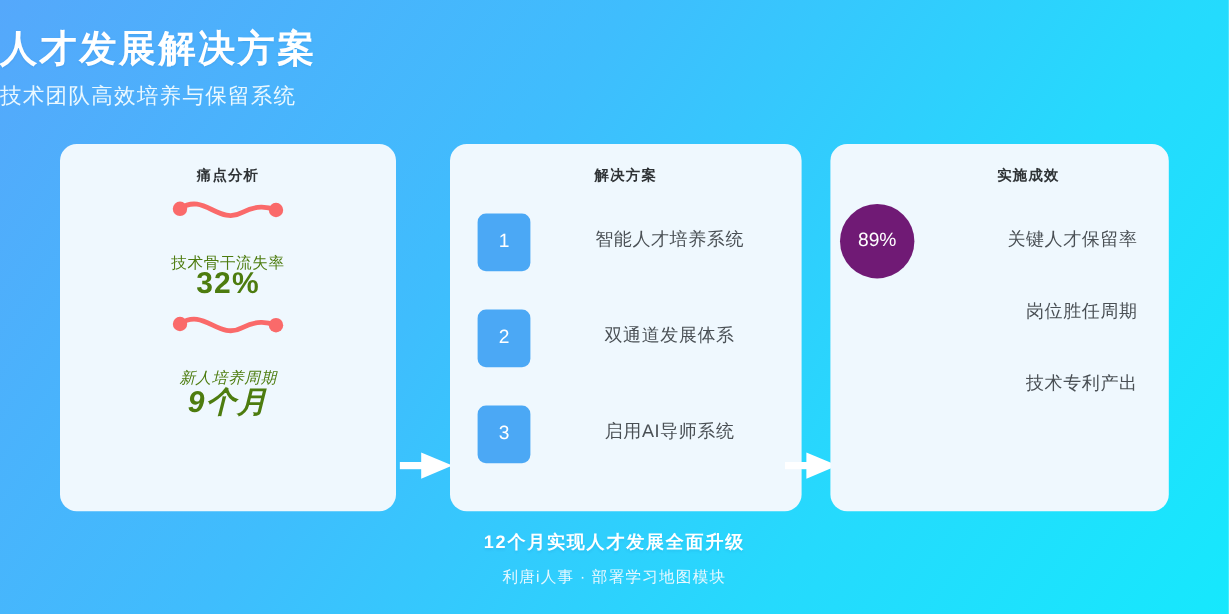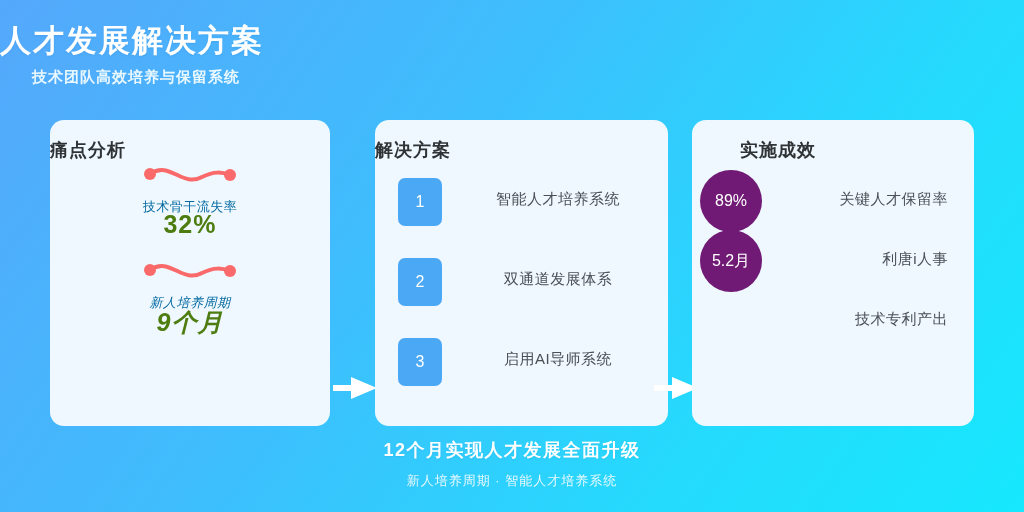--- a/index.html
+++ b/index.html
@@ -11,50 +11,50 @@
     overflow:hidden;
   }
 
   
   #header { position:absolute; top:22px; left:0; width:100%; text-align:left; }
   #main-title {
     font-size:31px; font-weight:bold; color:#ffffff; letter-spacing:2px;
     line-height:1.25; text-shadow:0 1px 2px rgba(0,90,160,.12);
   }
   #sub-title {
-    margin-top:7px; font-size:15px; color:#eaf8ff; letter-spacing:1px; font-weight:bold;padding-left:32px;
+    margin-top:7px; font-size:18px; color:#eaf8ff; letter-spacing:1px; font-weight:normal;
   }
 
   
   #cards { position:absolute; top:120px; left:0; width:100%; height:306px; }
   .card {
     position:absolute; top:0; height:306px;
     background:#eff8fe; border-radius:14px;
   }
   #card-pain    { left:50px;  width:280px; }
   #card-sol     { left:375px; width:293px; }
   #card-result  { left:692px; width:282px;padding-left:48px; }
 
   .card-title {
-    font-size:18px; font-weight:bold; color:#2f3336;
+    text-align:center; font-size:12px; font-weight:bold; color:#2f3336;
     margin-top:18px; letter-spacing:1px;
   }
 
   
   .arrow { position:absolute; top:255px; width:46px; height:26px; }
   #arrow-1 { left:333px; }
   #arrow-2 { left:654px; }
   .arrow svg { display:block; }
 
   
   .pain-item { position:absolute; left:0; width:100%; text-align:center; }
   #pain-item-0 { top:40px; }
   #pain-item-1 { top:136px;font-style:italic; }
   .pain-icon { height:34px; display:flex; justify-content:center; align-items:center; }
-  .pain-label { font-size:13px; color:#0369a1; margin-top:4px; letter-spacing:.5px; }
+  .pain-label { font-size:13px; color:#4d7c0f; margin-top:16px; letter-spacing:.5px; }
   .pain-value {
     font-size:25px; font-weight:bold; color:#4d7c0f; letter-spacing:1px;
     margin-top:-6px;
   }
 
   
   .sol-list { position:absolute; top:58px; left:0; width:100%; }
   .sol-row { position:relative; height:60px; margin-bottom:20px; }
   .sol-num {
     position:absolute; left:23px; top:0; width:44px; height:48px;
@@ -77,21 +77,21 @@
     display:flex; align-items:center; justify-content:center;
   }
   .res-text {
     position:absolute; left:96px; top:20px; width:160px;
     font-size:15px; color:#4a5055; letter-spacing:.5px; text-align:right;
   }
 
   
   #footer { position:absolute; bottom:22px; left:0; width:100%; text-align:center; }
   #footer-main {
-    font-size:18px; font-weight:bold; color:#ffffff; letter-spacing:1.5px;
+    font-size:15px; font-weight:bold; color:#ffffff; letter-spacing:1.5px;
     text-shadow:0 1px 2px rgba(0,90,160,.10);
   }
   #footer-sub { margin-top:10px; font-size:13px; color:#e6f8ff; letter-spacing:1px; }
 </style>
 </head>
 <body>
 
 <div id="header">
   <div id="main-title">人才发展解决方案</div>
   <div id="sub-title">技术团队高效培养与保留系统</div>
@@ -162,27 +162,26 @@
 
   <div class="card" id="card-result">
     <div class="card-title">实施成效</div>
 
     <div class="res-list">
       <div class="res-row">
         <div class="res-circle">89%</div>
         <div class="res-text">关键人才保留率</div>
       </div>
       <div class="res-row">
-        <div class="res-circle">5.2月</div>
-        <div class="res-text">利唐i人事</div>
+        <div class="res-text">岗位胜任周期</div>
       </div>
       <div class="res-row">
         <div class="res-text">技术专利产出</div>
       </div>
     </div>
   </div>
 
 </div>
 
 <div id="footer">
   <div id="footer-main">12个月实现人才发展全面升级</div>
-  <div id="footer-sub">新人培养周期 · 智能人才培养系统</div>
+  <div id="footer-sub">利唐i人事 · 部署学习地图模块</div>
 </div>
 
 </body></html>

